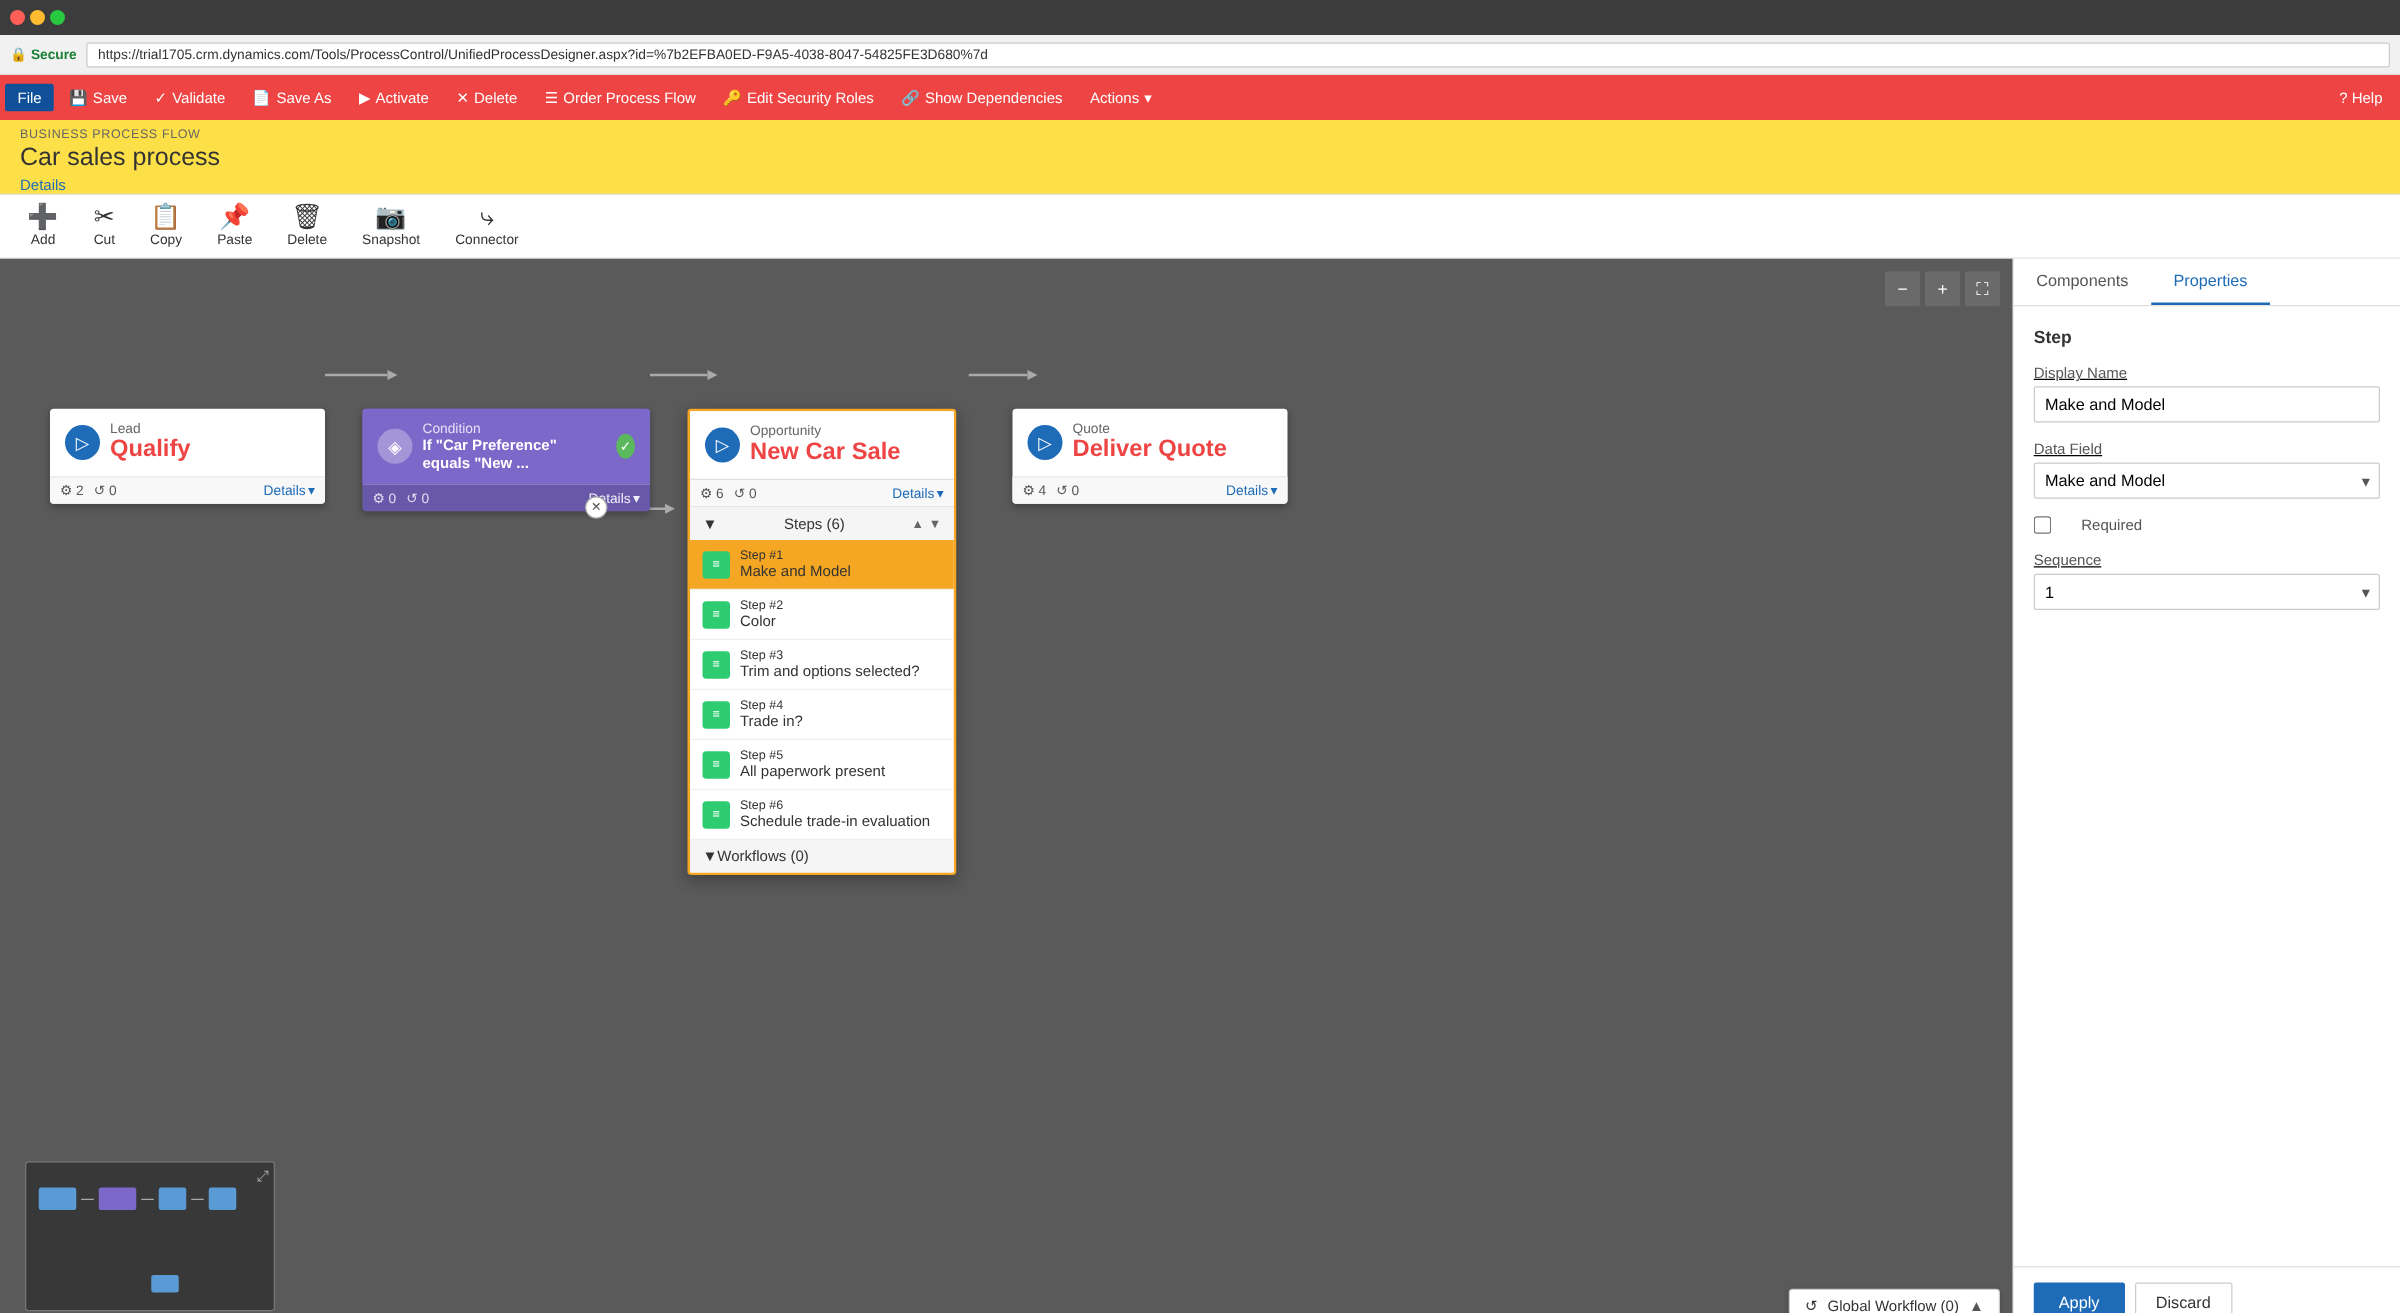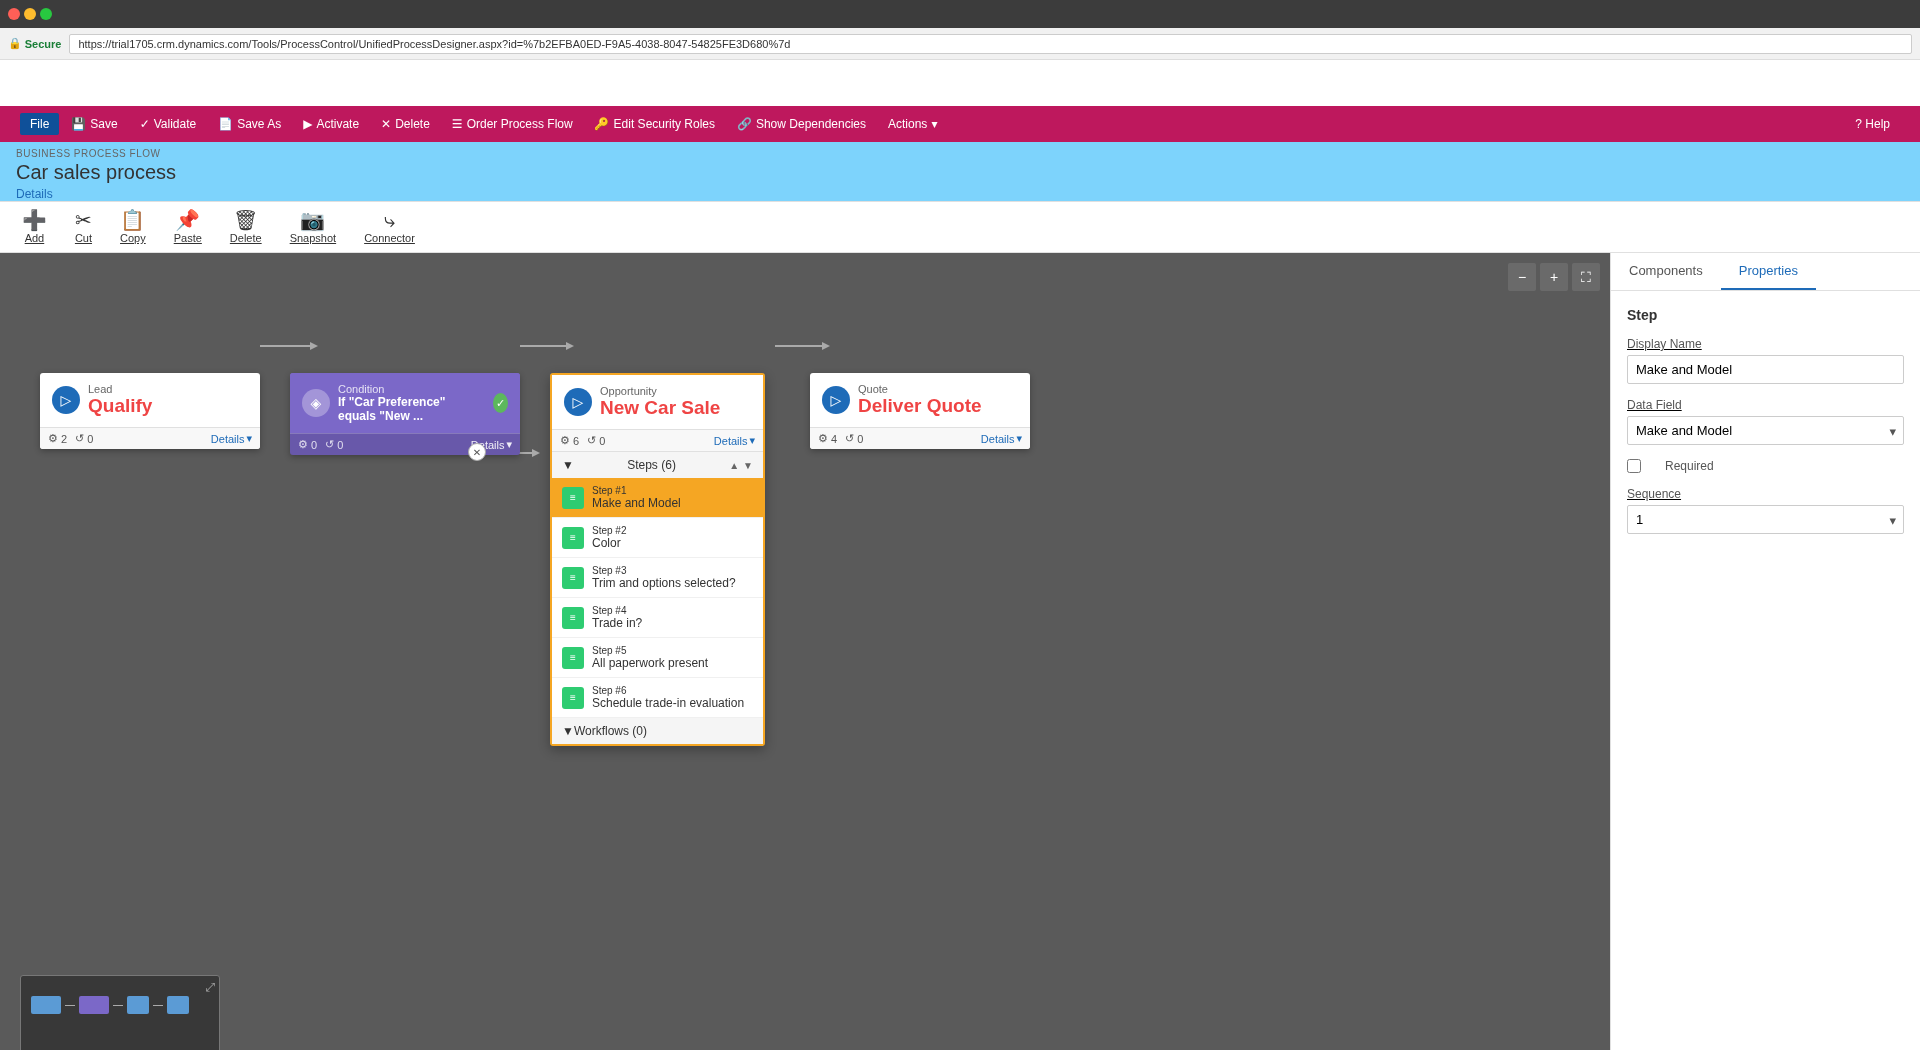--- a/index.html
+++ b/index.html
@@ -29,48 +29,47 @@
       align-items: center;
       padding: 0 8px;
       gap: 8px;
       border-bottom: 1px solid #ddd;
     }
     .secure-badge { display: flex; align-items: center; gap: 3px; color: #1a7f37; font-size: 11px; font-weight: 600; }
     .address-url { flex: 1; background: #fff; border: 1px solid #ccc; border-radius: 2px; padding: 3px 8px; font-size: 11px; color: #333; }
 
     
     .app-toolbar {
-      background: #be185d;
+      background: #ef4444;
       height: 36px;
       display: flex;
       align-items: center;
-      padding: 0 20px;
+      padding: 0 4px;
       gap: 2px;
-      margin-top: 46px;
     }
     .toolbar-btn {
       background: none;
       border: none;
       color: #fff;
       font-size: 12px;
       padding: 4px 10px;
       cursor: pointer;
       border-radius: 2px;
       display: flex;
       align-items: center;
       gap: 4px;
       white-space: nowrap;
     }
     .toolbar-btn.file-btn { background: #0f5099; }
     .help-btn { margin-left: auto; }
 
     
     .page-header {
       padding: 6px 16px 0;
-      background: #7dd3fc;
+      background: #fde047;
       border-bottom: 1px solid #e0e0e0;
     }
     .breadcrumb { font-size: 10px; color: #666; text-transform: uppercase; letter-spacing: 0.5px; }
     .page-title { font-size: 20px; font-weight: 300; color: #333; margin: 2px 0; }
     .details-link { font-size: 12px; color: #1e6bb8; cursor: pointer; }
 
     
     .command-bar {
       background: #fff;
       border-bottom: 1px solid #e0e0e0;
@@ -85,21 +84,21 @@
       cursor: pointer;
       display: flex;
       flex-direction: column;
       align-items: center;
       gap: 2px;
       padding: 4px 6px;
       color: #333;
       font-size: 11px;
     }
     .cmd-icon { font-size: 20px; line-height: 1; }
-    .cmd-label { font-size: 11px; text-decoration: underline; }
+    .cmd-label { font-size: 11px; }
 
     
     .main-layout {
       display: flex;
       height: calc(100vh - 28px - 32px - 36px - 56px - 36px);
     }
 
     
     .canvas-area {
       flex: 1;

